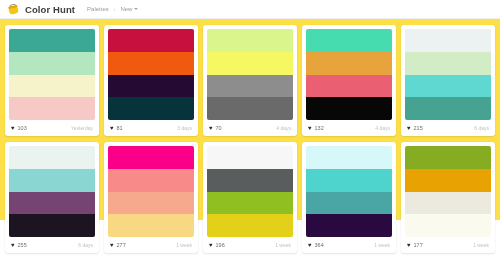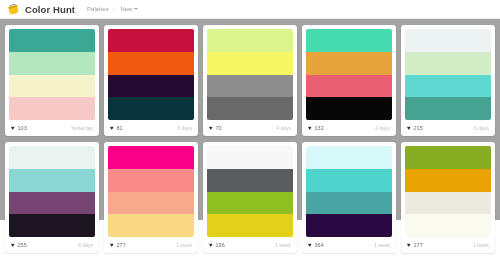--- a/index.html
+++ b/index.html
@@ -2,21 +2,21 @@
 <html><head>
 <meta charset="utf-8">
 <style>
   * { box-sizing: border-box; margin: 0; padding: 0; }
   html, body {
     width: 500px; height: 259px;
     background: #ffffff;
     font-family: "Liberation Sans", sans-serif;
     overflow: hidden;
   }
-  .page { width: 500px; height: 220px; position: relative; background: #a3a3a3; }
+  .page { width: 500px; height: 220px; position: relative; background: #fde047; }
 
   
   .header {
     height: 19px;
     background: #ffffff;
     border-bottom: 1px solid #efefef;
     display: flex;
     align-items: center;
     padding: 0 8px;
     gap: 6px;

